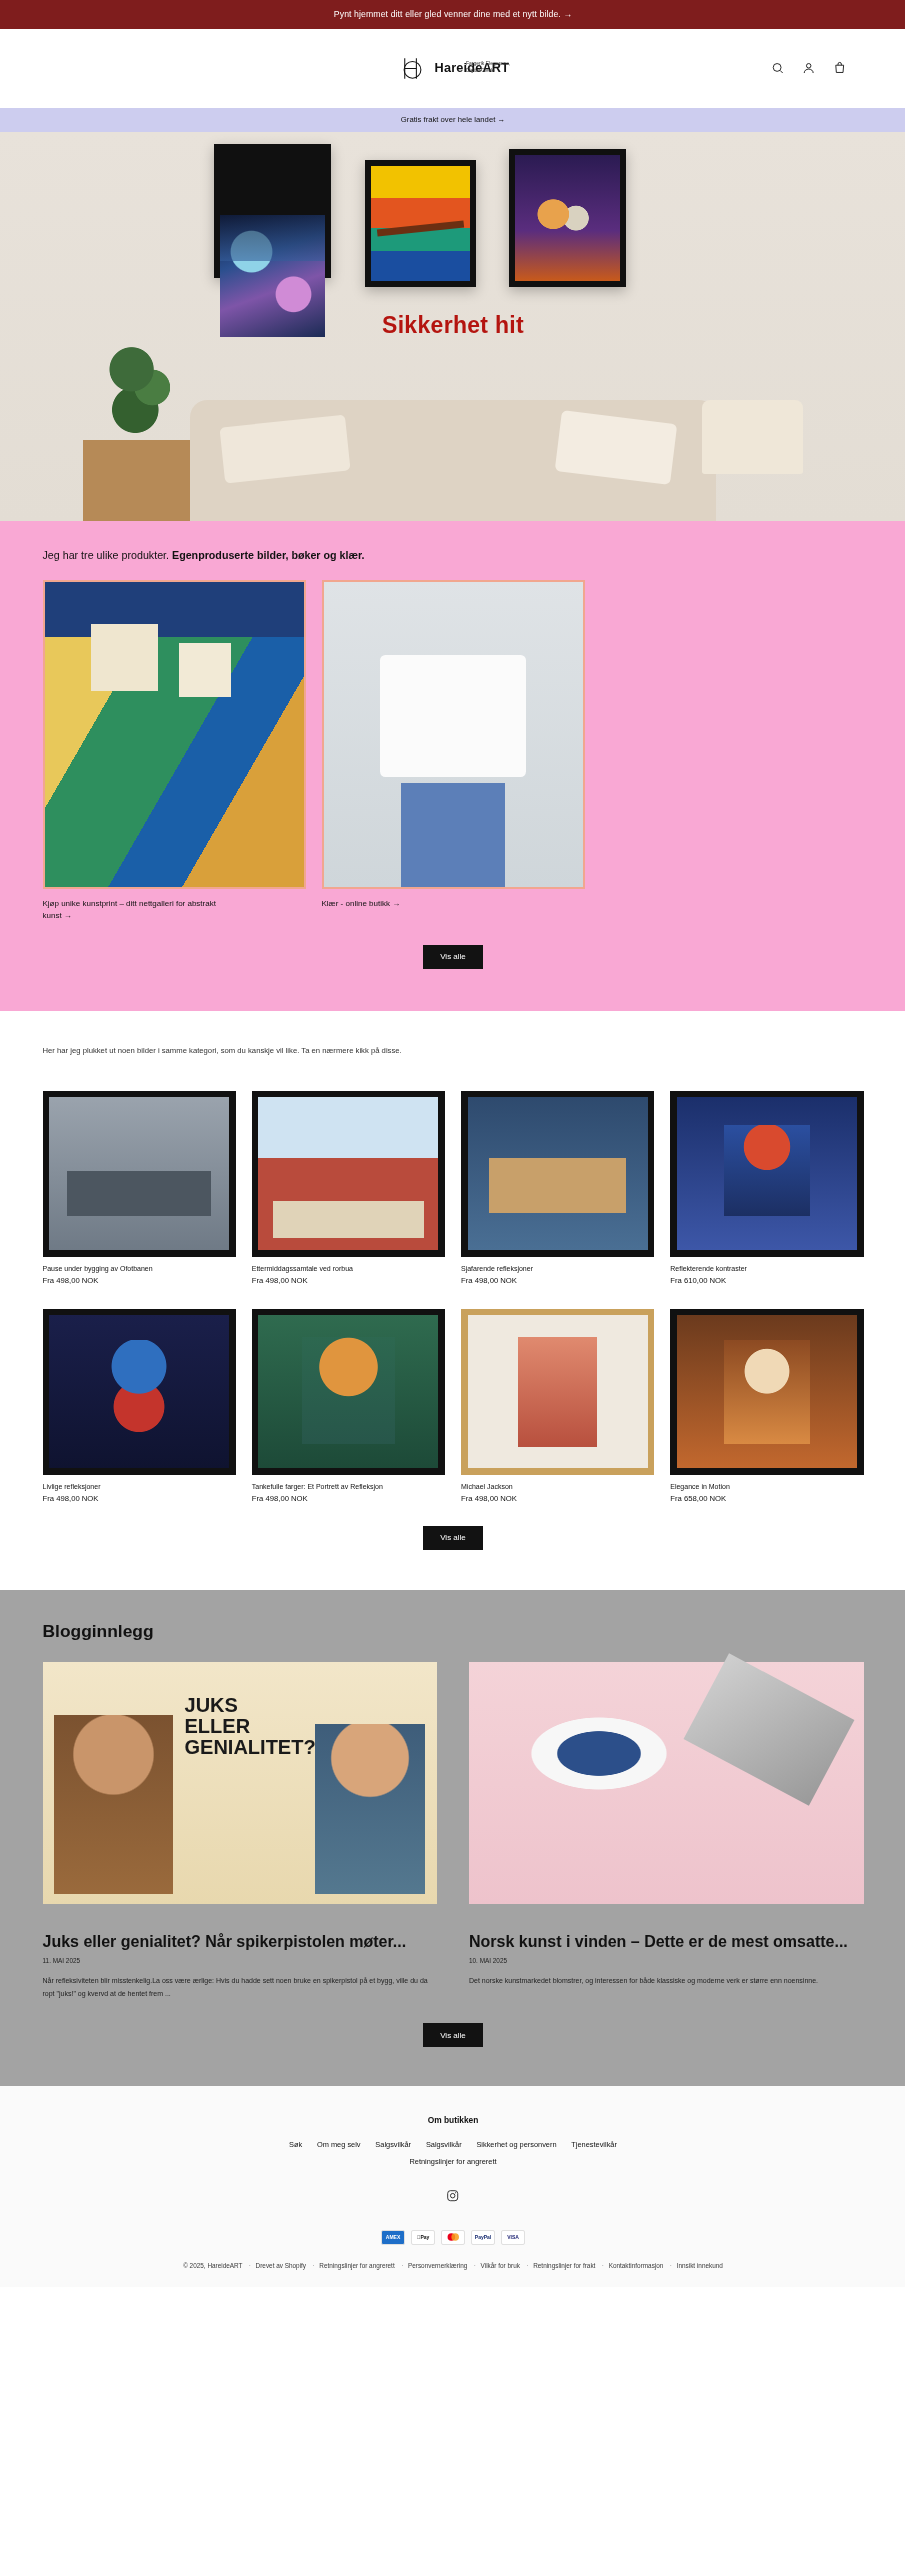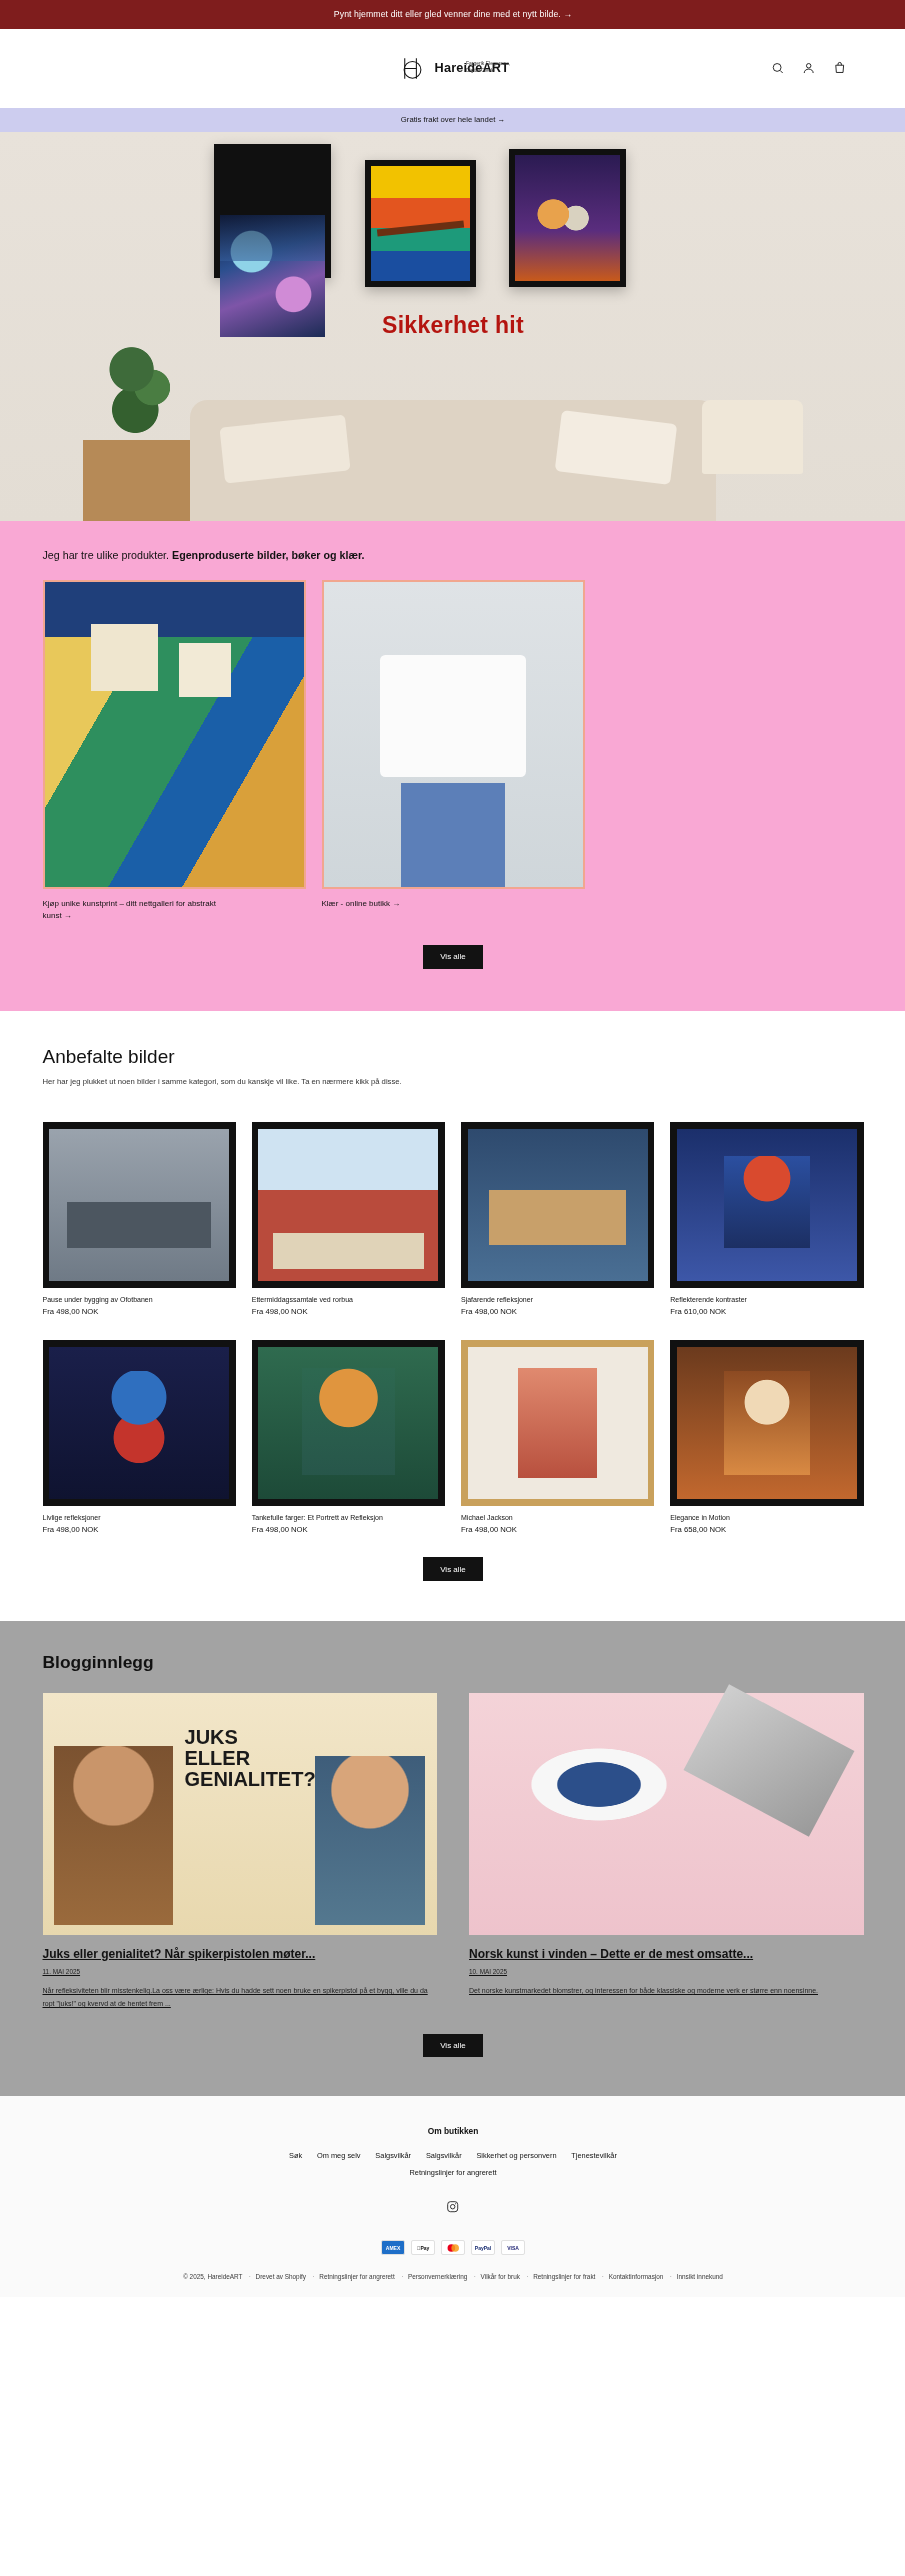--- a/index.html
+++ b/index.html
@@ -239,21 +239,21 @@
      background: linear-gradient(#e08a6f,#b8503e);}
   .a8 { background: linear-gradient(#6b3a1d,#c2682e); position:relative;}
   .a8::after{content:"";position:absolute;left:26%;top:16%;width:48%;height:68%;
      background: radial-gradient(circle at 50% 30%, #f0d9b6 0 26%, transparent 27%),
                  linear-gradient(#8c4a22,#d98a43);}
 
   
   .blog { background: #a3a3a3; padding: 31px 0 39px 0; }
   .blog-inner { width: 821px; margin: 0 auto; }
   .blog-title { font-size: 17.4px; margin-bottom: 20px; }
-  .blog-grid { display: grid; grid-template-columns: 1fr 1fr; gap: 32px; text-decoration: underline; }
+  .blog-grid { display: grid; grid-template-columns: 1fr 1fr; gap: 32px; }
   .blog-img { height: 242px; width: 100%; }
   .bimg-1 {
     background: linear-gradient(#f2e6c9,#e8d8ae);
     position: relative;
   }
   .bimg-1::before{
     content:""; position:absolute; left:36%; top:18%; width:52%; height:46%;
     background: linear-gradient(#2a2a2a 0 0) no-repeat;
     opacity:0;
   }
@@ -269,21 +269,21 @@
                 linear-gradient(#3e5d7a,#54788f);}
   .bimg-2 {
     background: linear-gradient(#f4d3d8,#eec3cc);
     position: relative;
   }
   .bimg-2::before{content:"";position:absolute;left:10%;top:18%;width:46%;height:40%;
     background: radial-gradient(ellipse at 50% 50%, #2c4f8a 0 32%, transparent 33%),
                 radial-gradient(ellipse at 50% 50%, #f7f7f7 0 52%, transparent 53%);}
   .bimg-2::after{content:"";position:absolute;right:6%;top:8%;width:36%;height:40%;
     background: linear-gradient(120deg,#cfcfcf,#9a9a9a); transform: rotate(28deg);}
-  .blog-h { font-size: 12px; font-weight: 700; margin-top: 12px; }
+  .blog-h { font-size: 16px; font-weight: 700; margin-top: 29px; }
   .blog-date { font-size: 6.4px; margin-top: 6.7px; color:#222; }
   .blog-body { font-size: 7px; line-height: 1.9; margin-top: 9.4px; color:#222; }
 
   
   .footer { background: #fafafa; padding: 29.5px 0 0 0; }
   .footer-title { text-align:center; font-size: 8.4px; font-weight:700; }
   .footer-links {
     display:flex; justify-content:center; gap: 14.8px; flex-wrap: wrap;
     margin-top: 14.8px; font-size: 7.4px; color:#121212;
   }
@@ -404,21 +404,20 @@
     </div>
 
     <div class="center mt34">
       <button class="btn-dark">Vis alle</button>
     </div>
   </div>
 </div>
 
 <div class="rec">
   <div class="rec-inner">
-    <h2 class="rec-title">Anbefalte bilder</h2>
     <div class="rec-sub">Her har jeg plukket ut noen bilder i samme kategori, som du kanskje vil like. Ta en nærmere kikk på disse.</div>
 
     <div class="rec-grid">
       <div class="rec-card">
         <div class="rec-frame">
             <div class="rec-art a1"></div>
           </div>
         <div class="rec-name">Pause under bygging av Ofotbanen</div>
         <div class="rec-price">Fra 498,00 NOK</div>
       </div>

